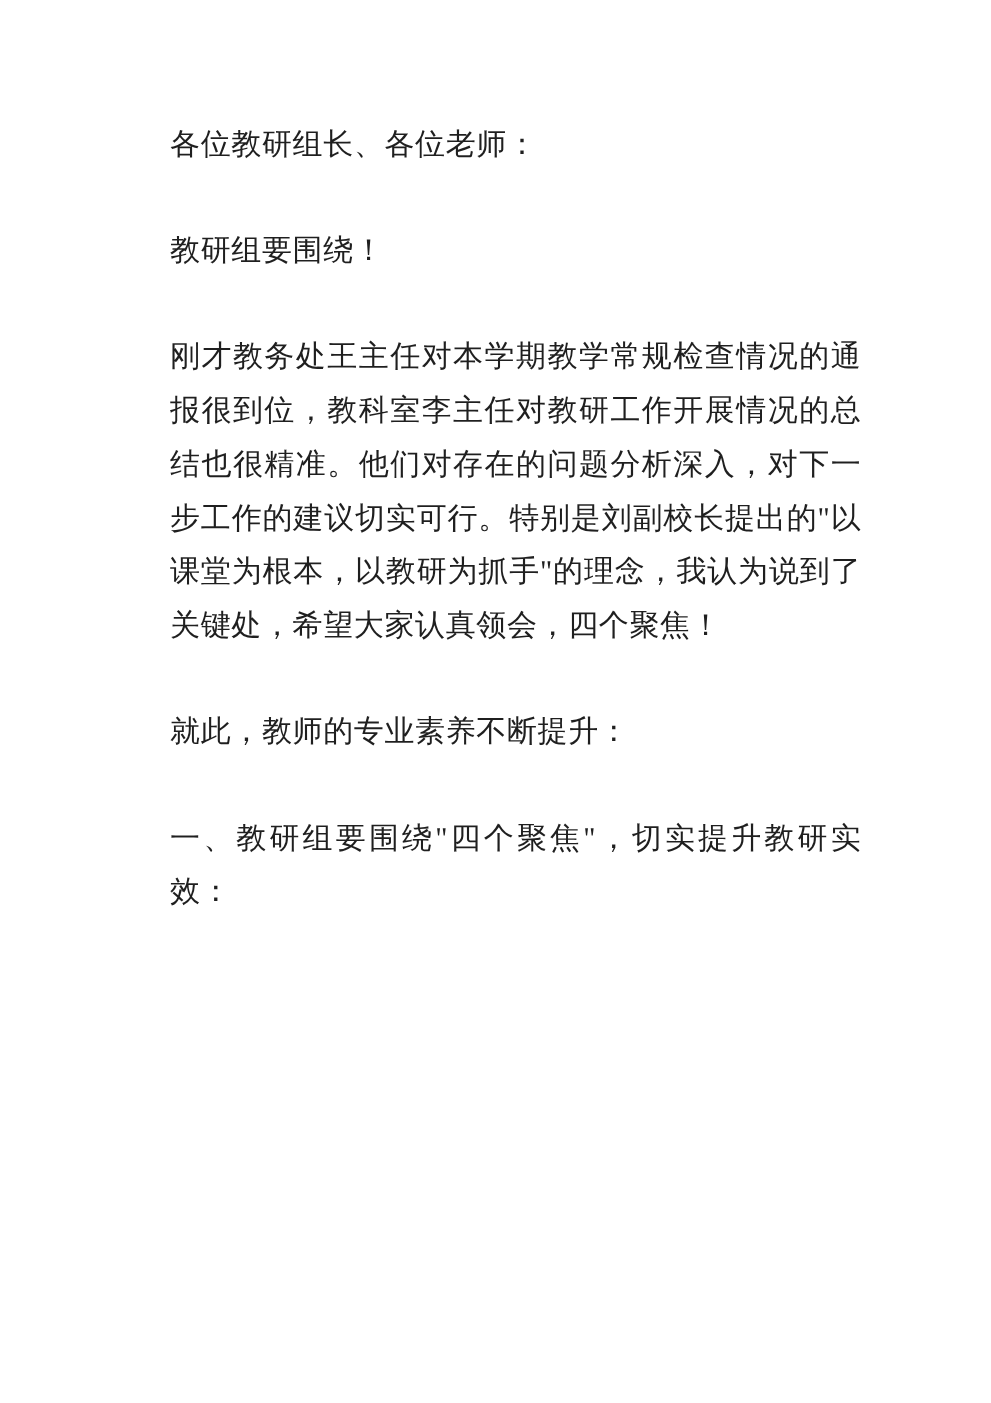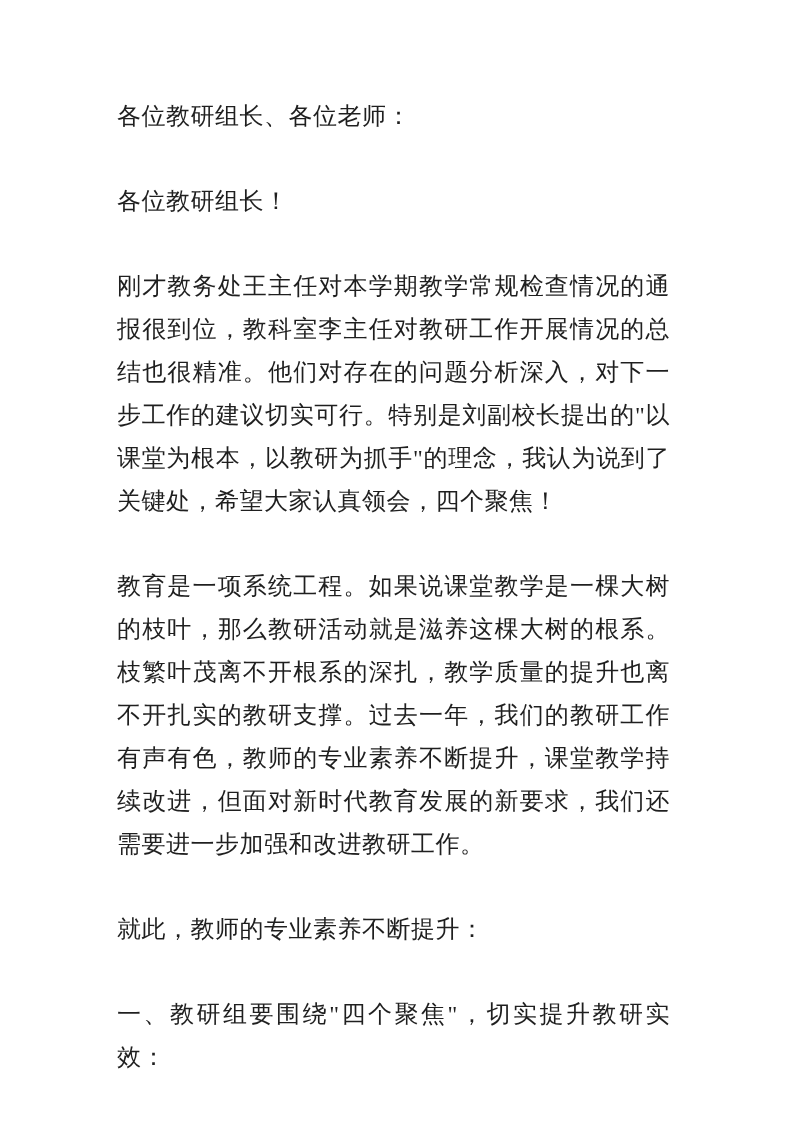--- a/index.html
+++ b/index.html
@@ -10,21 +10,21 @@
   .page {
     position: relative;
     width: 793px;
     height: 1122px;
     background: #ffffff;
     overflow: hidden;
     font-family: "Liberation Serif", "DejaVu Serif", serif;
   }
   .content {
     position: absolute;
-    left: 117px;
+    left: 136px;
     top: 95px;
     width: 553px;
   }
   .doc-par {
     margin: 0 0 42px 0;
     font-size: 24px;
     line-height: 43px;
     color: #1f1f1f;
     text-align: justify;
     text-justify: inter-ideograph;
@@ -34,19 +34,18 @@
   .doc-par:last-child {
     margin-bottom: 0;
   }
 </style>
 </head>
 <body>
 
 <div class="page">
   <div class="content">
     <p class="doc-par">各位教研组长、各位老师：</p>
-    <p class="doc-par">各位教研组长！</p>
+    <p class="doc-par">教研组要围绕！</p>
     <p class="doc-par">刚才教务处王主任对本学期教学常规检查情况的通报很到位，教科室李主任对教研工作开展情况的总结也很精准。他们对存在的问题分析深入，对下一步工作的建议切实可行。特别是刘副校长提出的"以课堂为根本，以教研为抓手"的理念，我认为说到了关键处，希望大家认真领会，四个聚焦！</p>
-    <p class="doc-par">教育是一项系统工程。如果说课堂教学是一棵大树的枝叶，那么教研活动就是滋养这棵大树的根系。枝繁叶茂离不开根系的深扎，教学质量的提升也离不开扎实的教研支撑。过去一年，我们的教研工作有声有色，教师的专业素养不断提升，课堂教学持续改进，但面对新时代教育发展的新要求，我们还需要进一步加强和改进教研工作。</p>
     <p class="doc-par">就此，教师的专业素养不断提升：</p>
     <p class="doc-par">一、教研组要围绕"四个聚焦"，切实提升教研实效：</p>
   </div>
 </div>
 
 </body></html>

